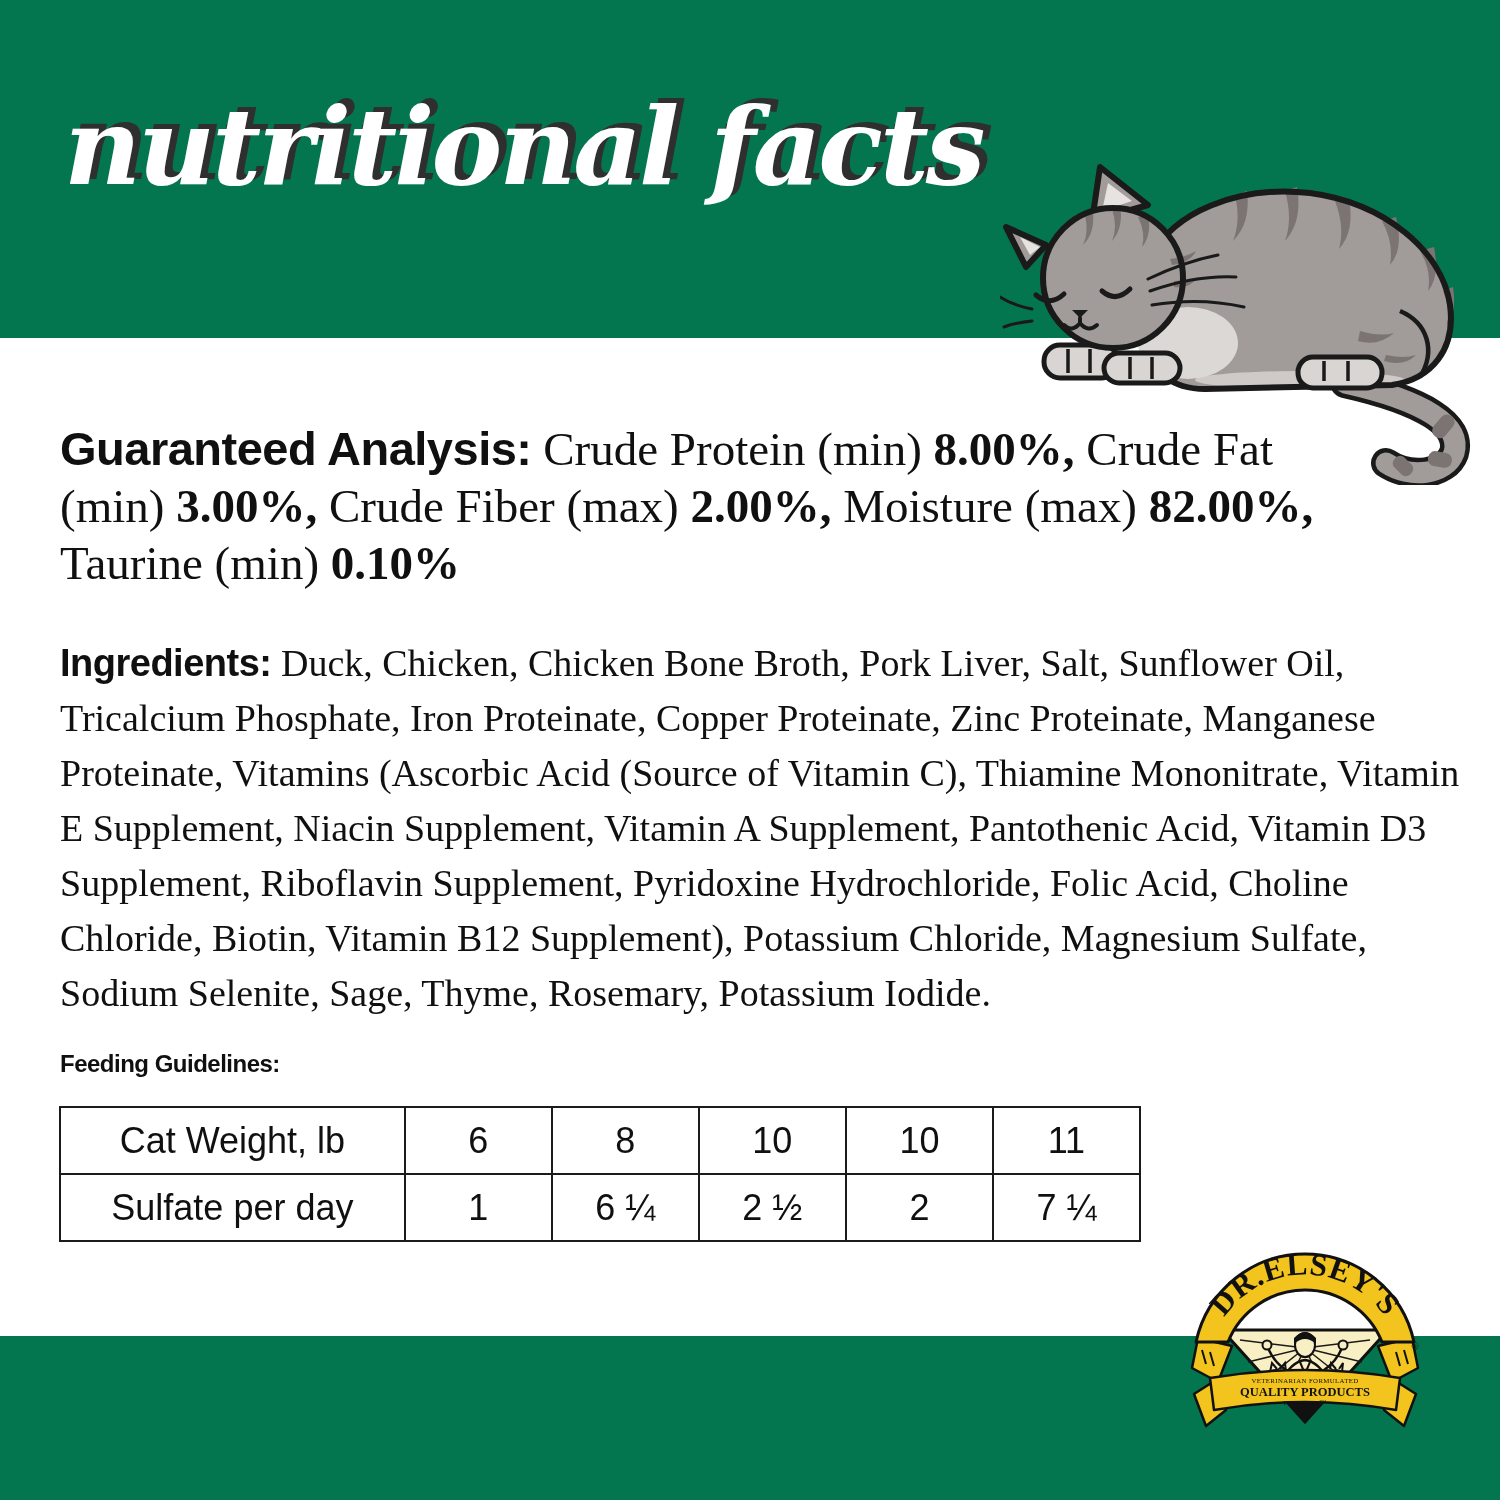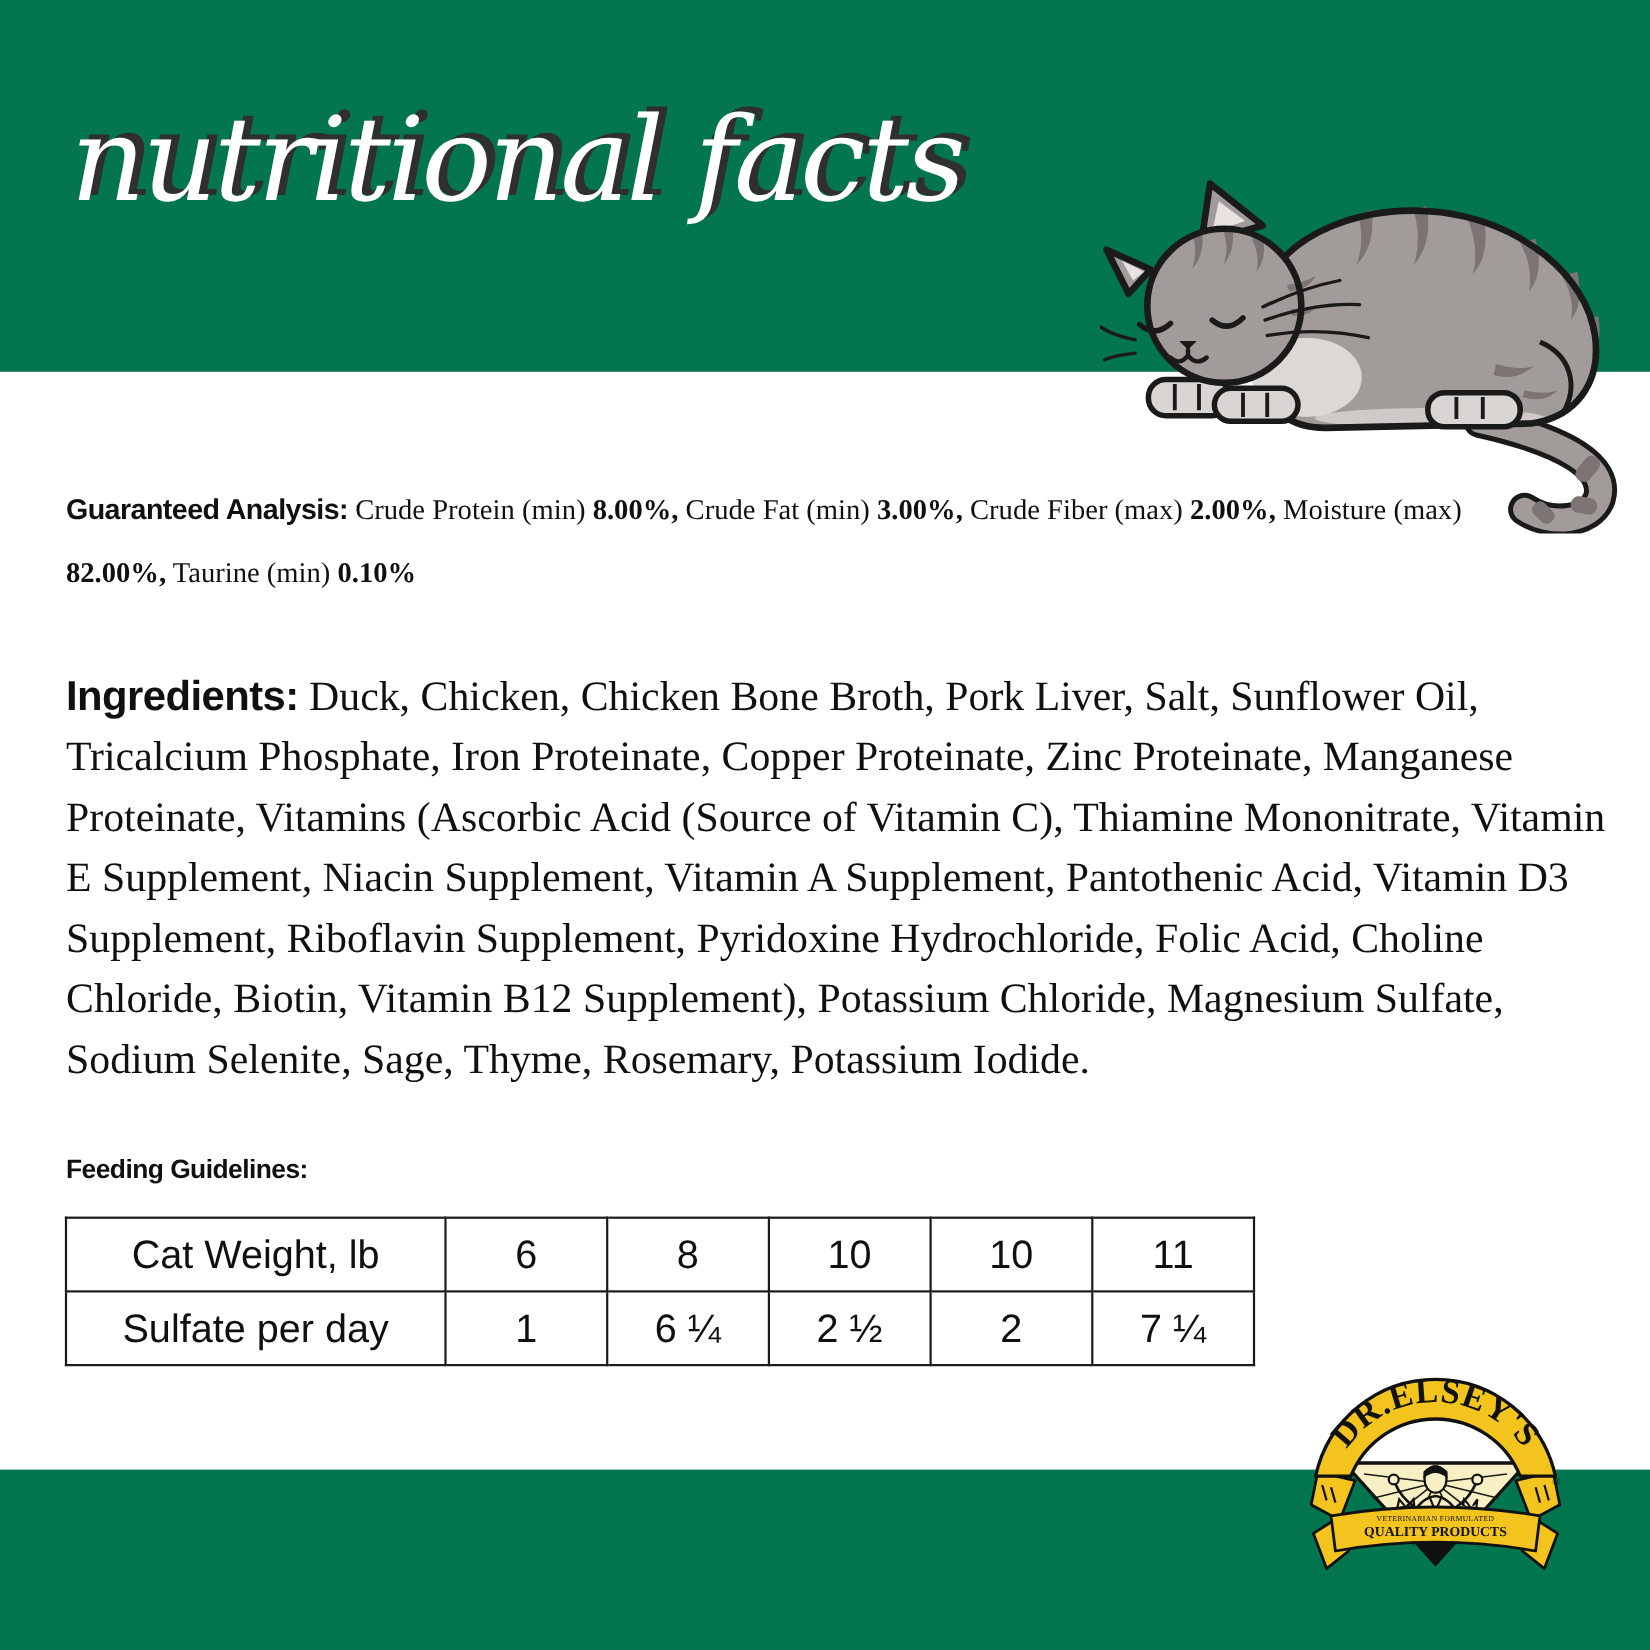--- a/index.html
+++ b/index.html
@@ -8,28 +8,28 @@
     background:#ffffff;font-family:"Liberation Serif",serif;
   }
   .abs{position:absolute;}
   
   .band-top{left:0;top:0;width:1500px;height:338px;background:#03764f;}
   
   .band-bottom{left:0;top:1336px;width:1500px;height:164px;background:#03764f;}
   
   .title{
     left:64px;top:84px;width:900px;
-    font-family:"DejaVu Serif",serif;font-style:italic;font-weight:normal;
+    font-family:"DejaVu Serif",serif;font-style:italic;font-weight:bold;
     font-size:106px;letter-spacing:-3px;color:#ffffff;
     text-shadow:8px -5px 0 #2f2f2f;
     white-space:nowrap;
   }
   
-  .ga-block{left:60px;top:420px;width:1310px;font-size:26px;line-height:57px;color:#101010;margin-top:15px;}
-  .ing-block{left:60px;top:606px;width:1402px;font-size:38px;line-height:55px;color:#101010;}
+  .ga-block{left:60px;top:420px;width:1310px;font-size:47px;line-height:57px;color:#101010;}
+  .ing-block{left:60px;top:636px;width:1402px;font-size:38px;line-height:55px;color:#101010;}
   .sans-label{
     font-family:"Liberation Sans",sans-serif;font-weight:bold;letter-spacing:-0.5px;
   }
   .bold{font-weight:bold;}
   .feed-label{left:60px;top:1050px;font-family:"Liberation Sans",sans-serif;
     font-weight:bold;font-size:24px;letter-spacing:-0.5px;color:#101010;}
   
   table.feed{
     left:59px;top:1106px;width:1082px;position:absolute;
     border-collapse:collapse;table-layout:fixed;

